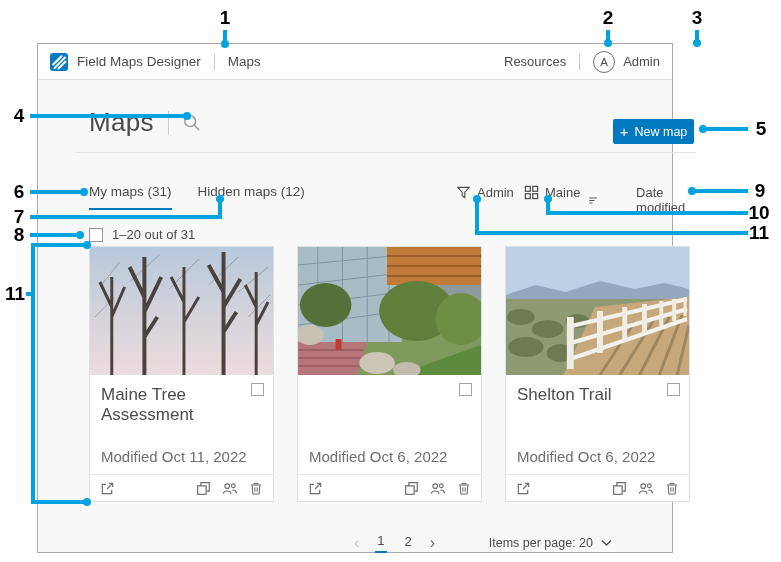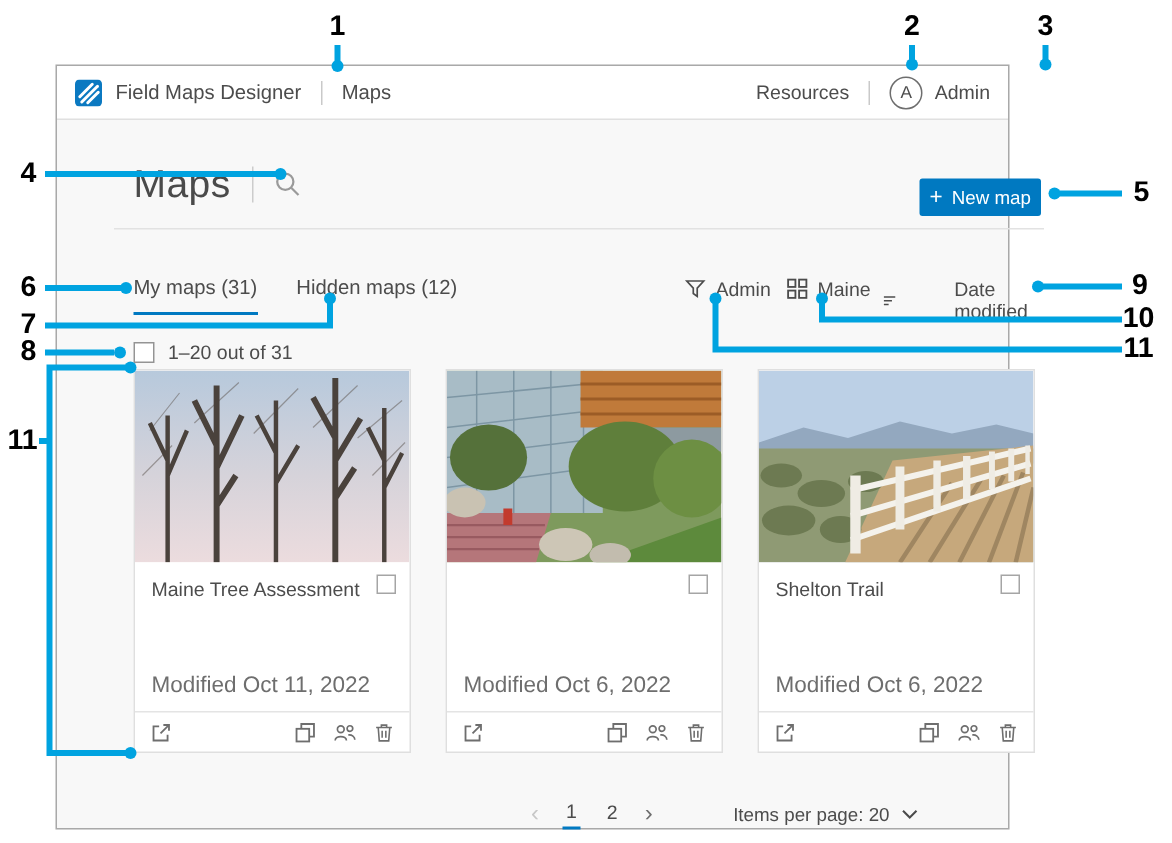--- a/index.html
+++ b/index.html
@@ -37,21 +37,21 @@
   
   .countrow{position:absolute;left:51px;top:183px;display:flex;align-items:center;}
   .cbox{width:14px;height:14px;background:#fff;border:1px solid #949494;box-sizing:border-box;cursor:pointer;}
   .countlbl{margin-left:9px;font-size:13px;color:#4c4c4c;}
 
   
   .card{position:absolute;top:202px;width:185px;height:256px;background:#fff;border:1px solid #dfdfdf;box-sizing:border-box;cursor:pointer;}
   .card .thumb{width:100%;height:128px;overflow:hidden;}
   .card .thumb svg{display:block;width:100%;height:128px;}
   .card .body{position:relative;height:99px;}
-  .card .ctitle{position:absolute;left:11px;top:10px;font-size:13px;color:#4c4c4c;}
+  .card .ctitle{position:absolute;left:11px;top:10px;font-size:17px;color:#4c4c4c;}
   .card .ccheck{position:absolute;right:9px;top:8px;width:13px;height:13px;background:#fff;border:1px solid #a5a5a5;box-sizing:border-box;cursor:pointer;}
   .card .cmod{position:absolute;left:11px;bottom:9px;font-size:15px;color:#6e6e6e;}
   .card .cfoot{height:27px;border-top:1px solid #e4e4e4;display:flex;align-items:center;justify-content:space-between;padding:0 10px;}
   .card .cfoot .rg{display:flex;align-items:center;gap:11px;}
   .iconbtn{display:flex;align-items:center;cursor:pointer;}
 
   
   .pager{position:absolute;left:316px;top:489px;display:flex;align-items:center;gap:16px;font-size:13px;}
   .pg-prev{color:#c7c7c7;}
   .pg-next{color:#6e6e6e;cursor:pointer;}

